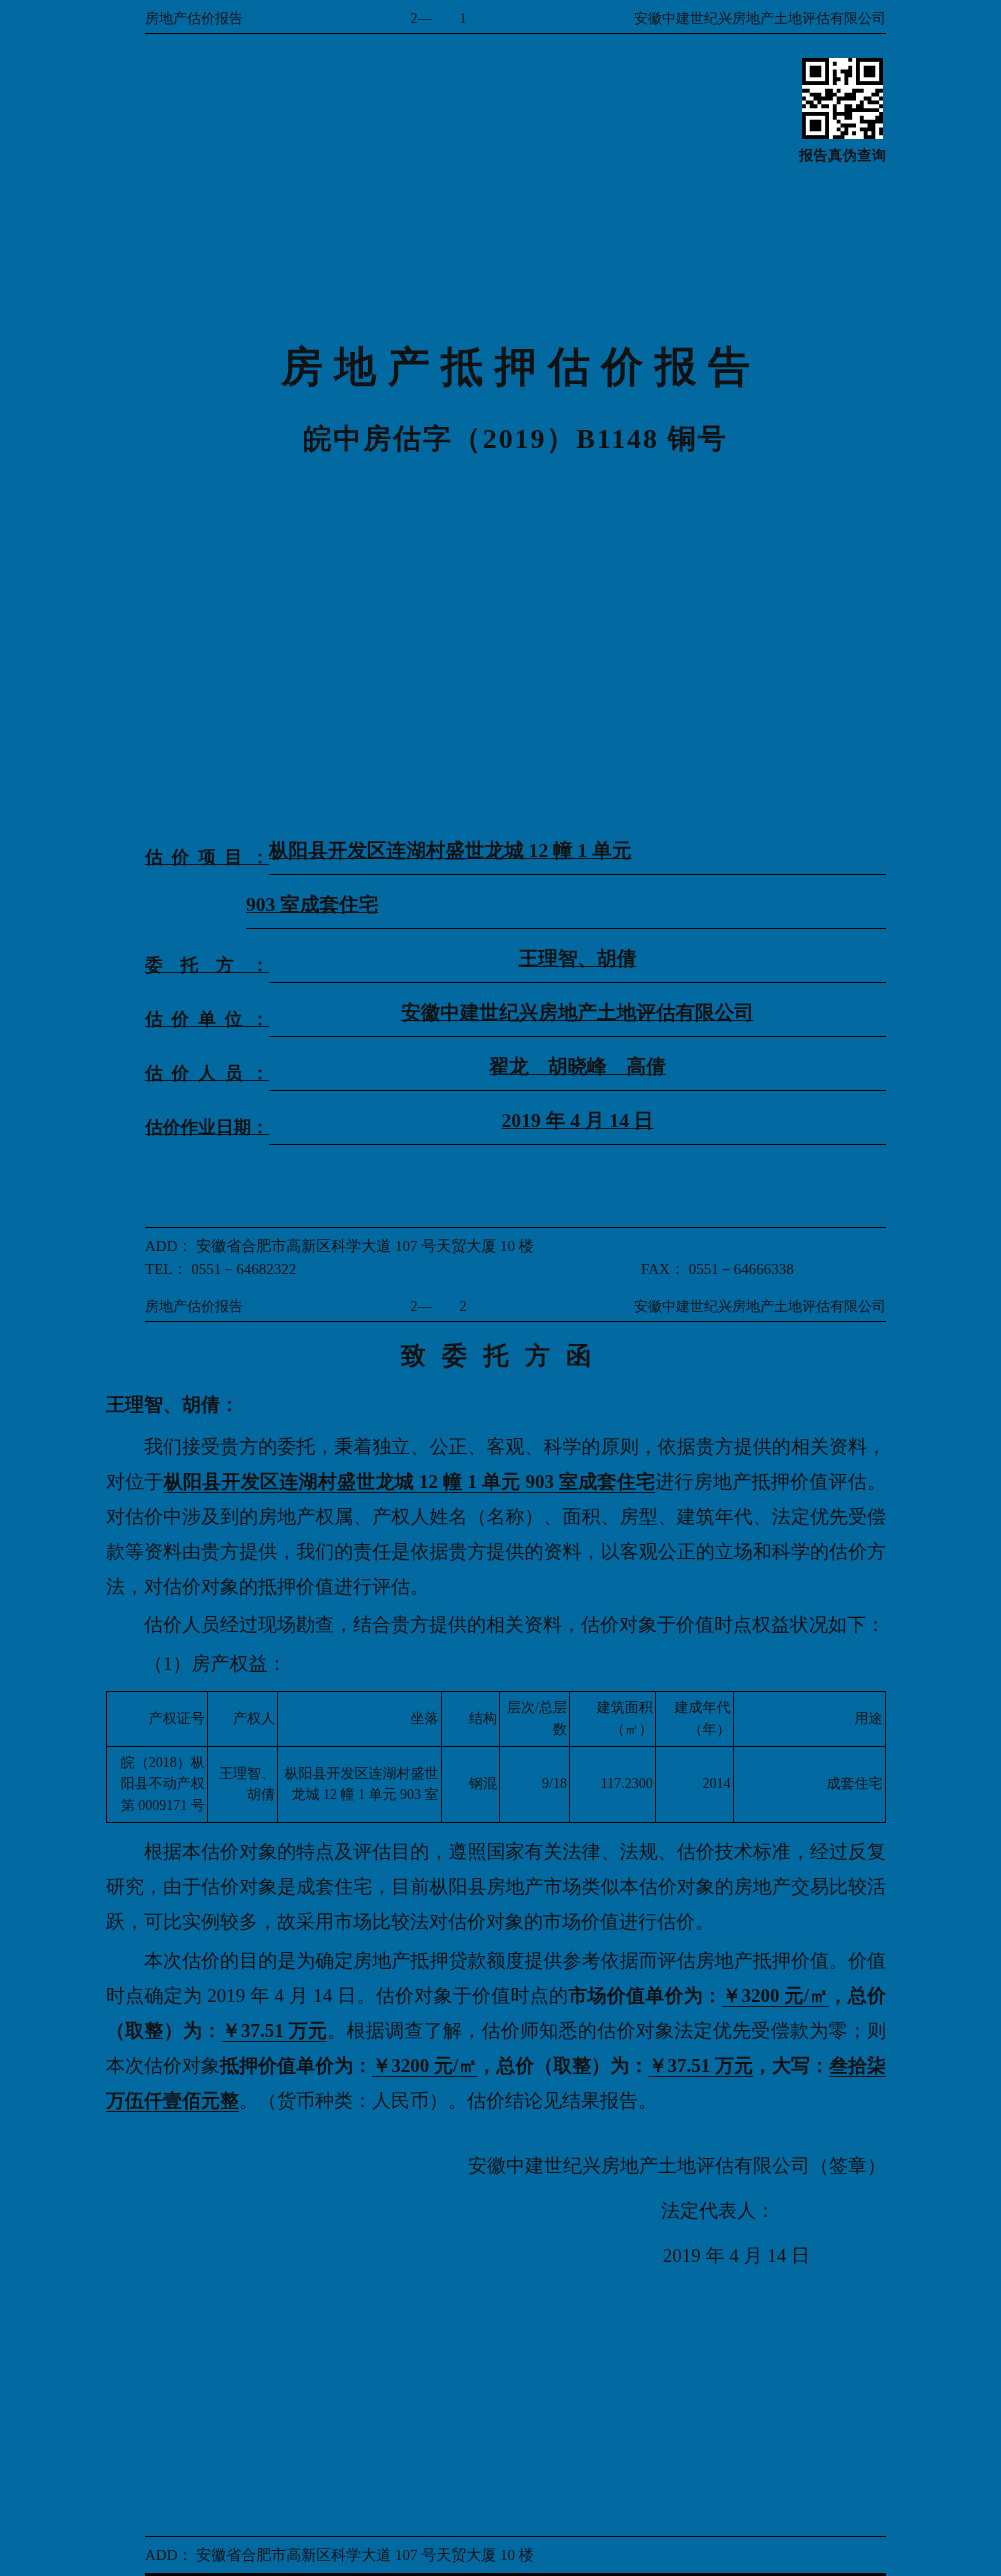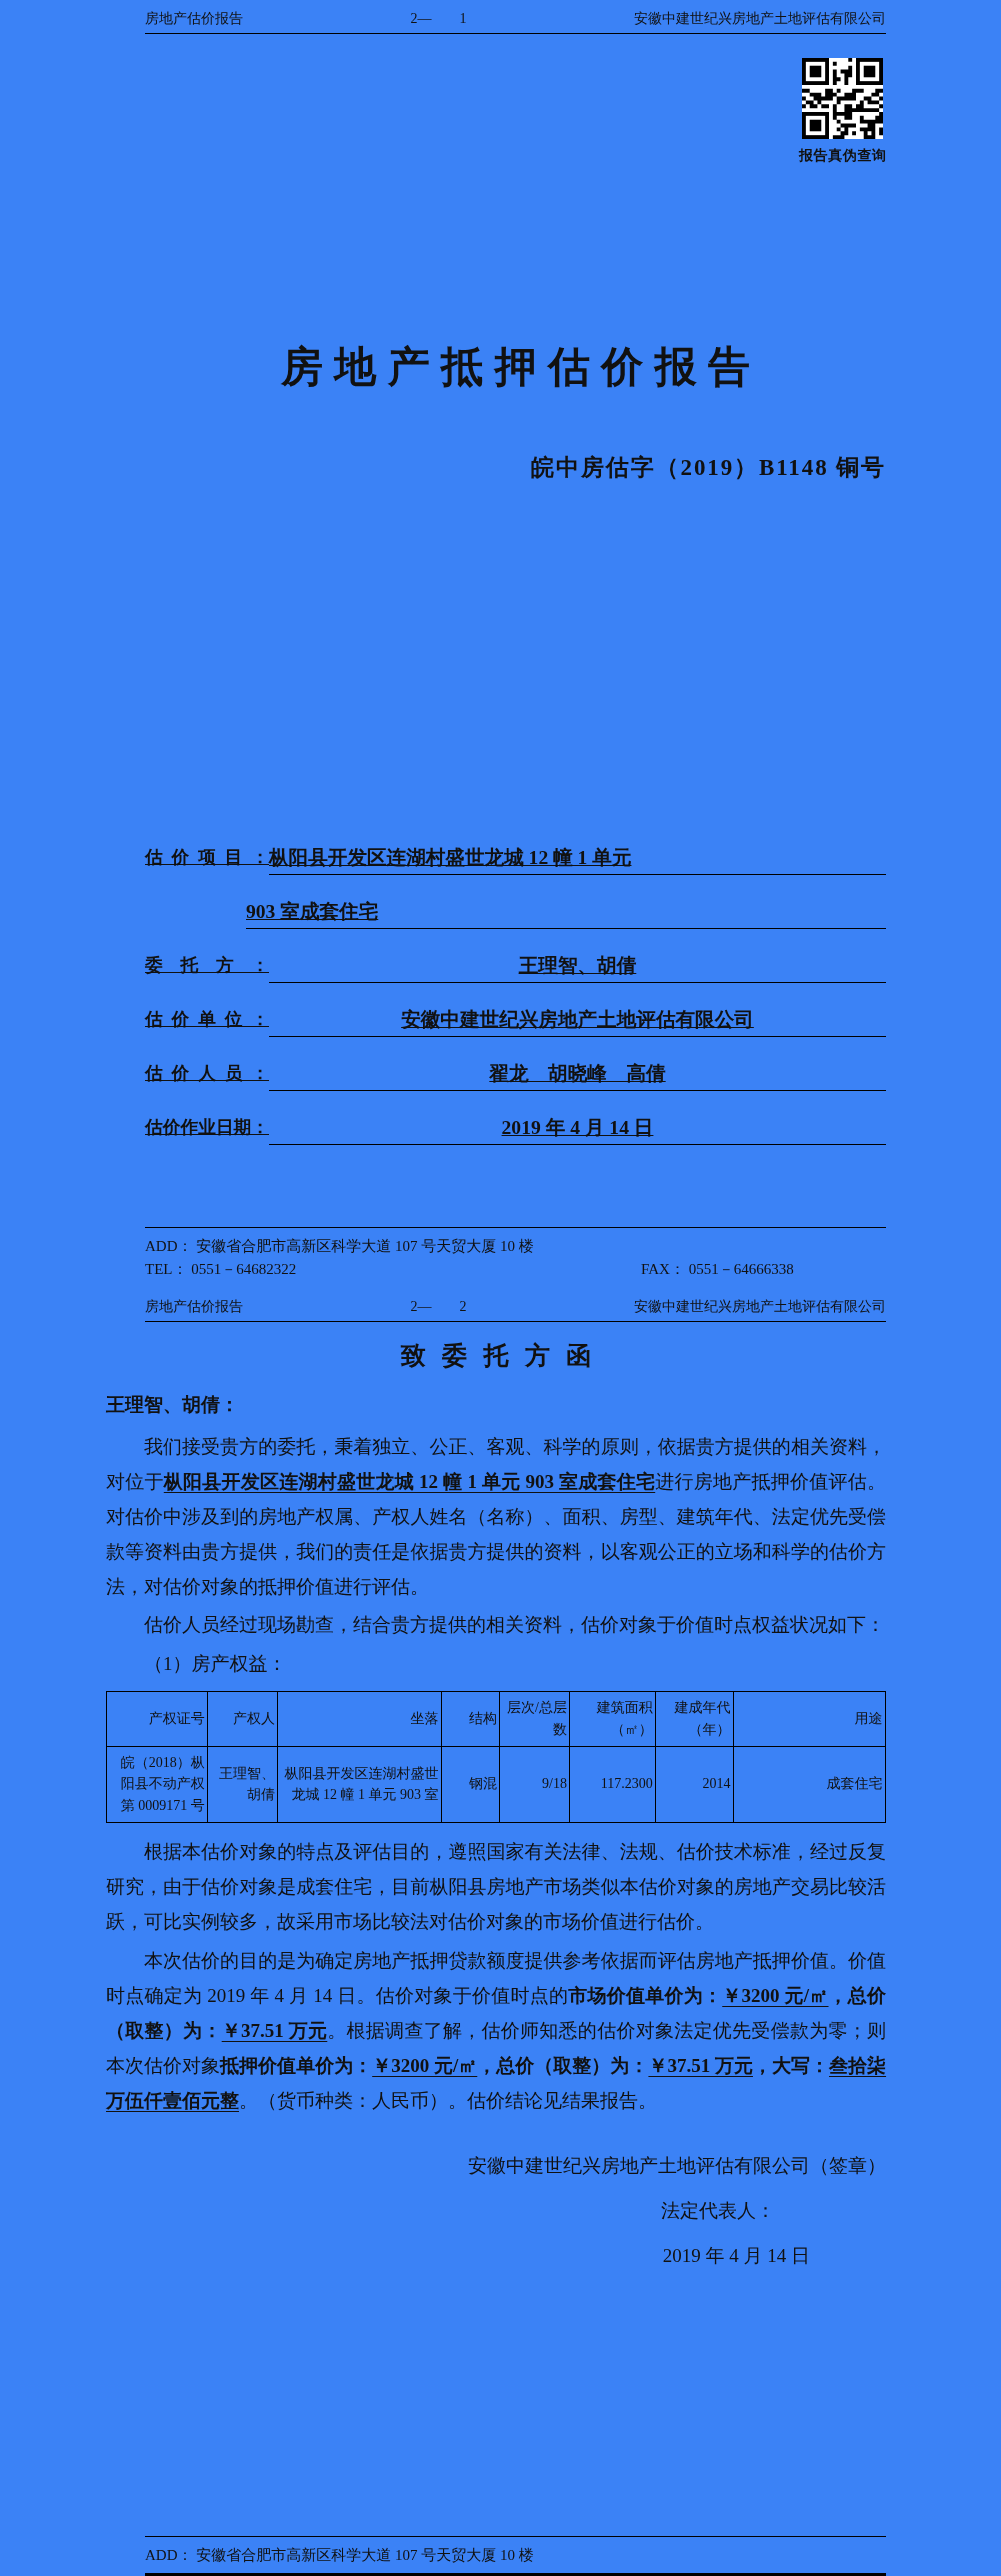--- a/index.html
+++ b/index.html
@@ -6,21 +6,21 @@
   body {
     width: 1002px;
     font-family: "Liberation Serif", "DejaVu Serif", serif;
     color: #111111;
     -webkit-font-smoothing: antialiased;
   }
   .page {
     position: relative;
     width: 1002px;
     height: 1288px;
-    background: #3b82f6;
+    background: #0369a1;
     overflow: hidden;
   }
   
   .hdr {
     display: flex;
     justify-content: space-between;
     align-items: baseline;
     margin: 0 116px 0 145px;
     padding: 10px 0 5px;
     border-bottom: 1.3px solid #000;
@@ -31,33 +31,33 @@
   .qr-wrap { position: absolute; top: 58px; right: 117px; width: 86px; text-align: center; }
   .qr-wrap svg { width: 81px; height: 81px; display: block; margin: 0 auto; background: #fff; }
   .qr-cap { margin-top: 7.6px; font-size: 14px; font-weight: bold; letter-spacing: 0.6px; white-space: nowrap; }
   
   .title1 {
     position: absolute; top: 311px; left: 145px; right: 116px;
     text-align: center; font-size: 42px; font-weight: bold;
     letter-spacing: 11.4px; text-indent: 11.4px;
   }
   .docno {
-    position: absolute; top: 452px; left: 145px; right: 116px;
-    text-align: right; font-size: 23px; font-weight: bold; letter-spacing: 1.9px;
+    position: absolute; top: 420px; left: 145px; right: 116px;
+    text-align: center; font-size: 28px; font-weight: bold; letter-spacing: 1.9px;
   }
   .fields { position: absolute; top: 821px; left: 145px; right: 116px; text-decoration: underline; }
   .frow { display: flex; align-items: flex-end; height: 54px; }
   .flabel {
     flex: 0 0 124px; font-size: 17.7px; font-weight: bold;
     text-align: justify; text-align-last: justify; padding-bottom: 6.3px;
   }
   .fval {
     flex: 1; border-bottom: 1.3px solid #000;
     font-size: 19.6px; font-weight: bold; text-align: center;
-    padding-bottom: 5px; line-height: 1.2; white-space: nowrap;
+    padding-bottom: 12px; line-height: 1.2; white-space: nowrap;
   }
   .fval.left { text-align: left; }
   .fspacer { flex: 0 0 101px; }
   
   .pfooter {
     position: absolute; left: 145px; right: 116px;
     border-top: 1.3px solid #000; font-size: 15px; padding-top: 7.6px; line-height: 1.4;
   }
   .p1f { top: 1227px; }
   .p2f { top: 1248px; }

